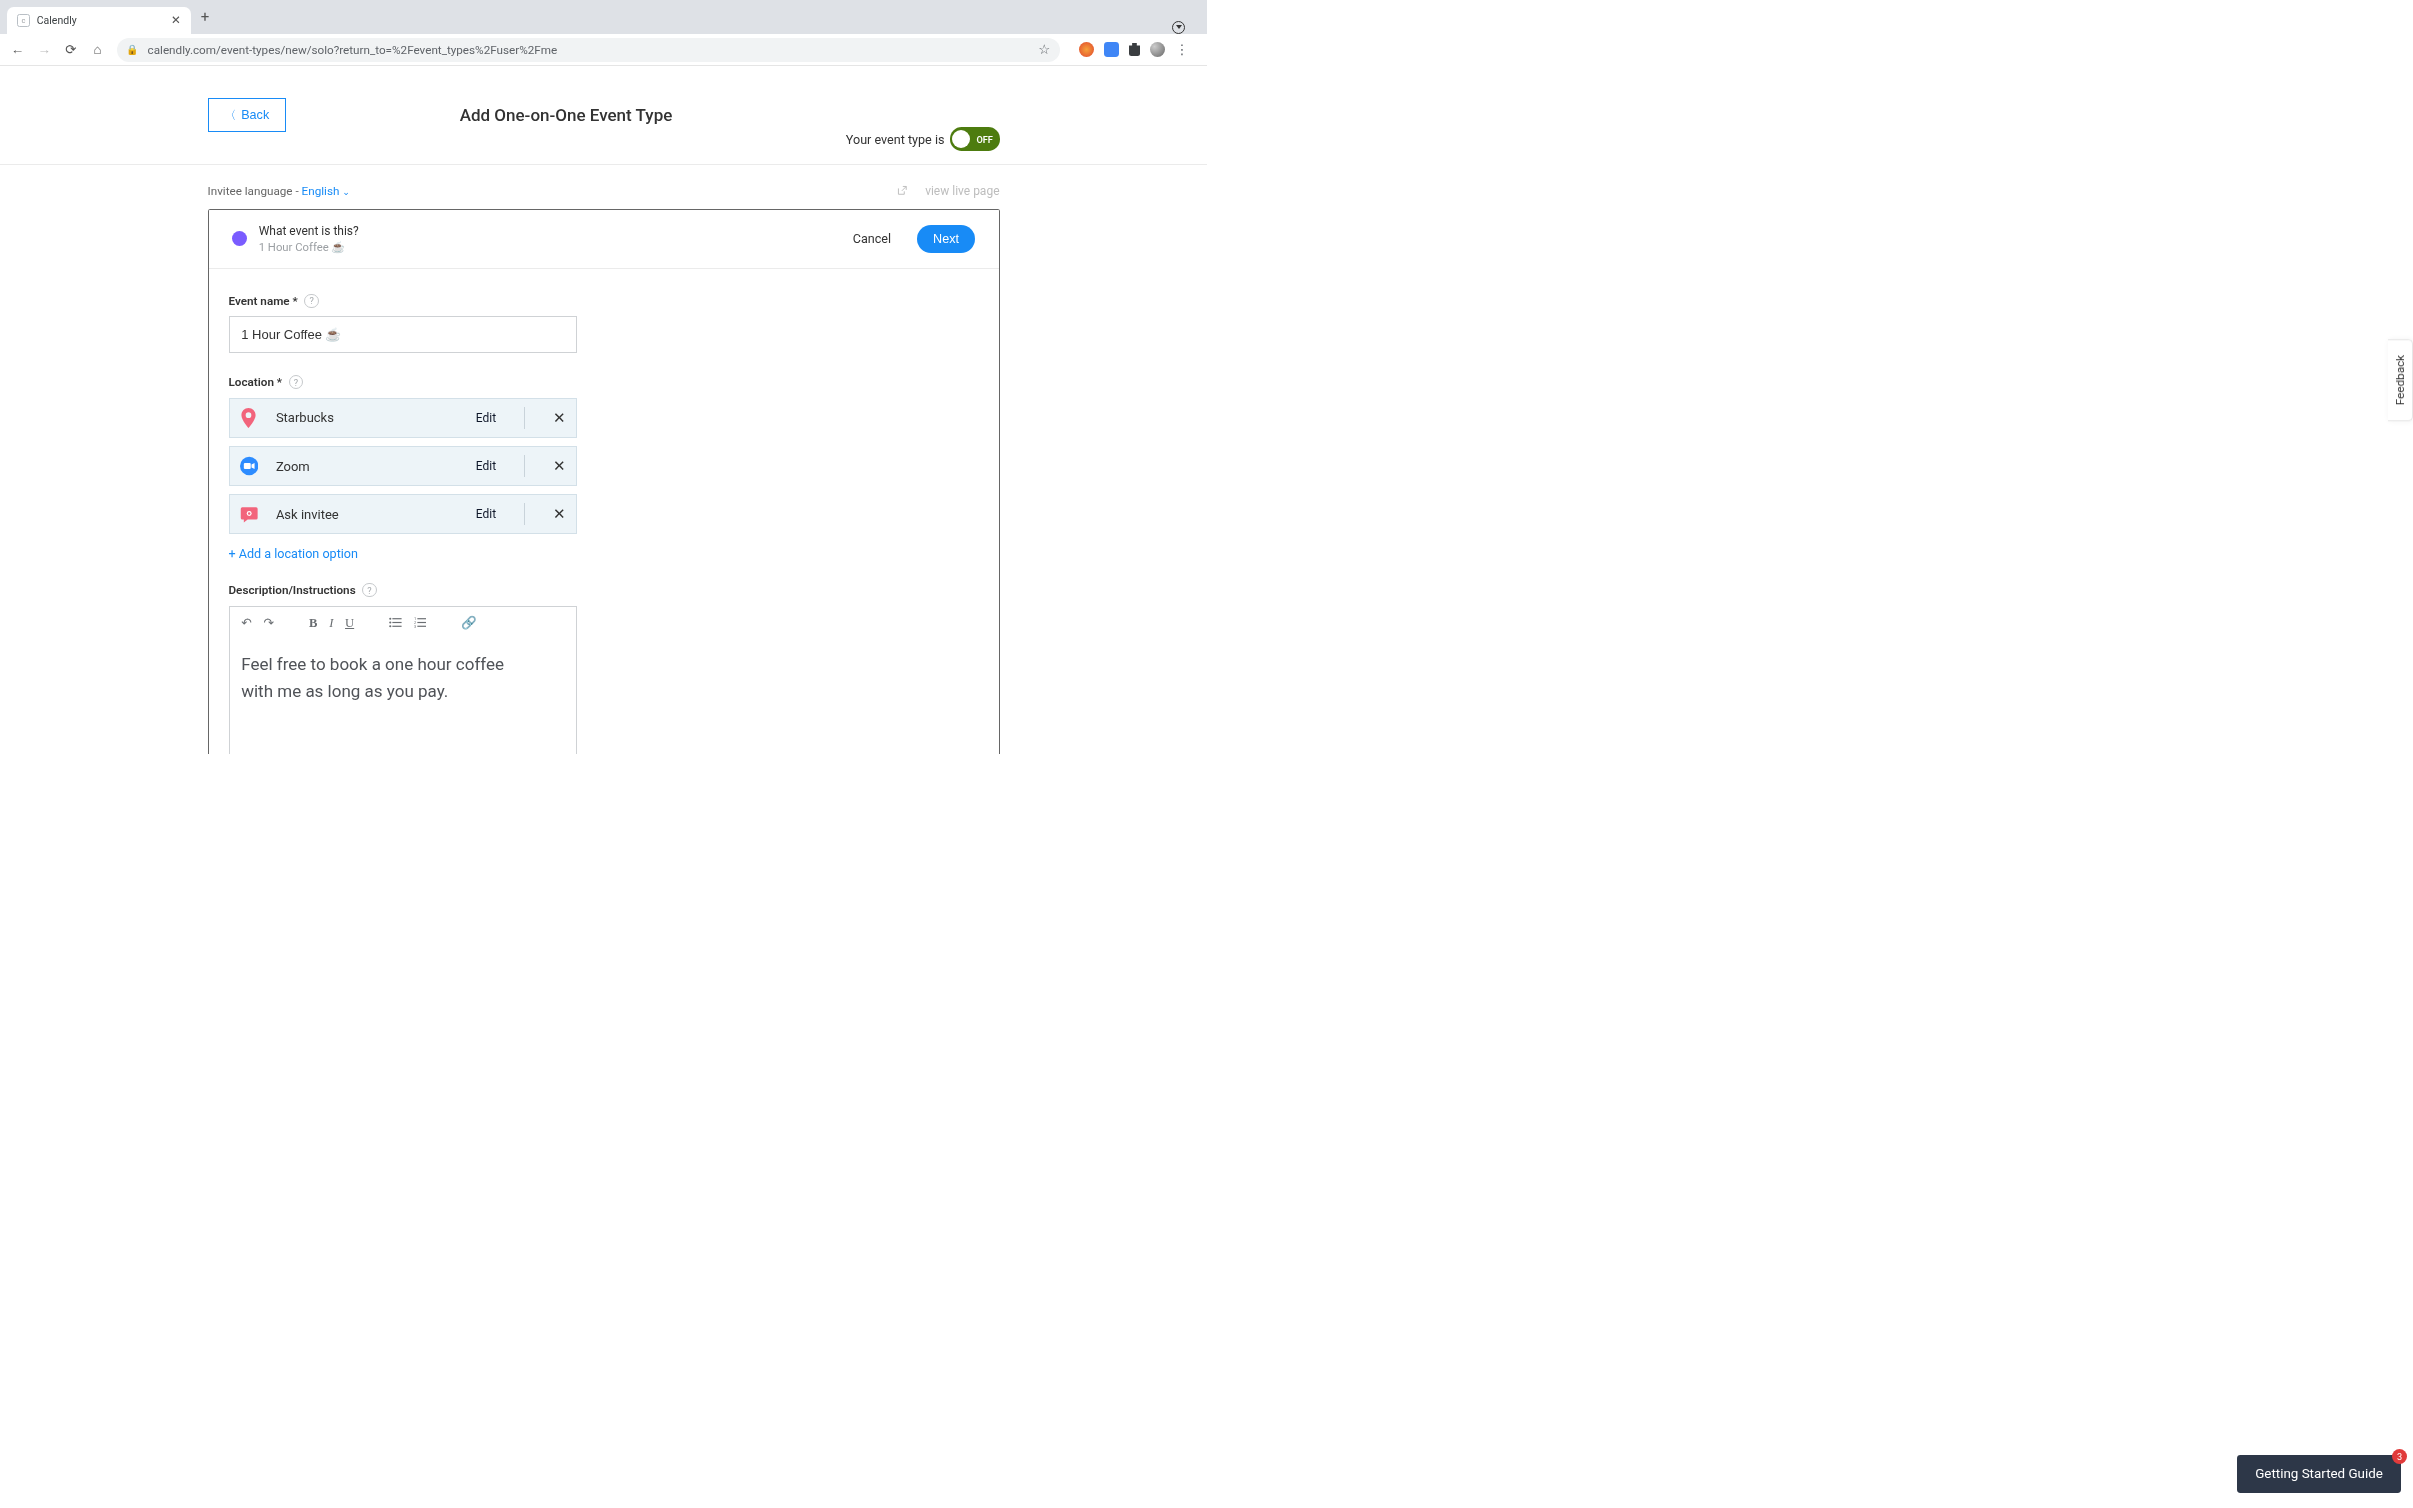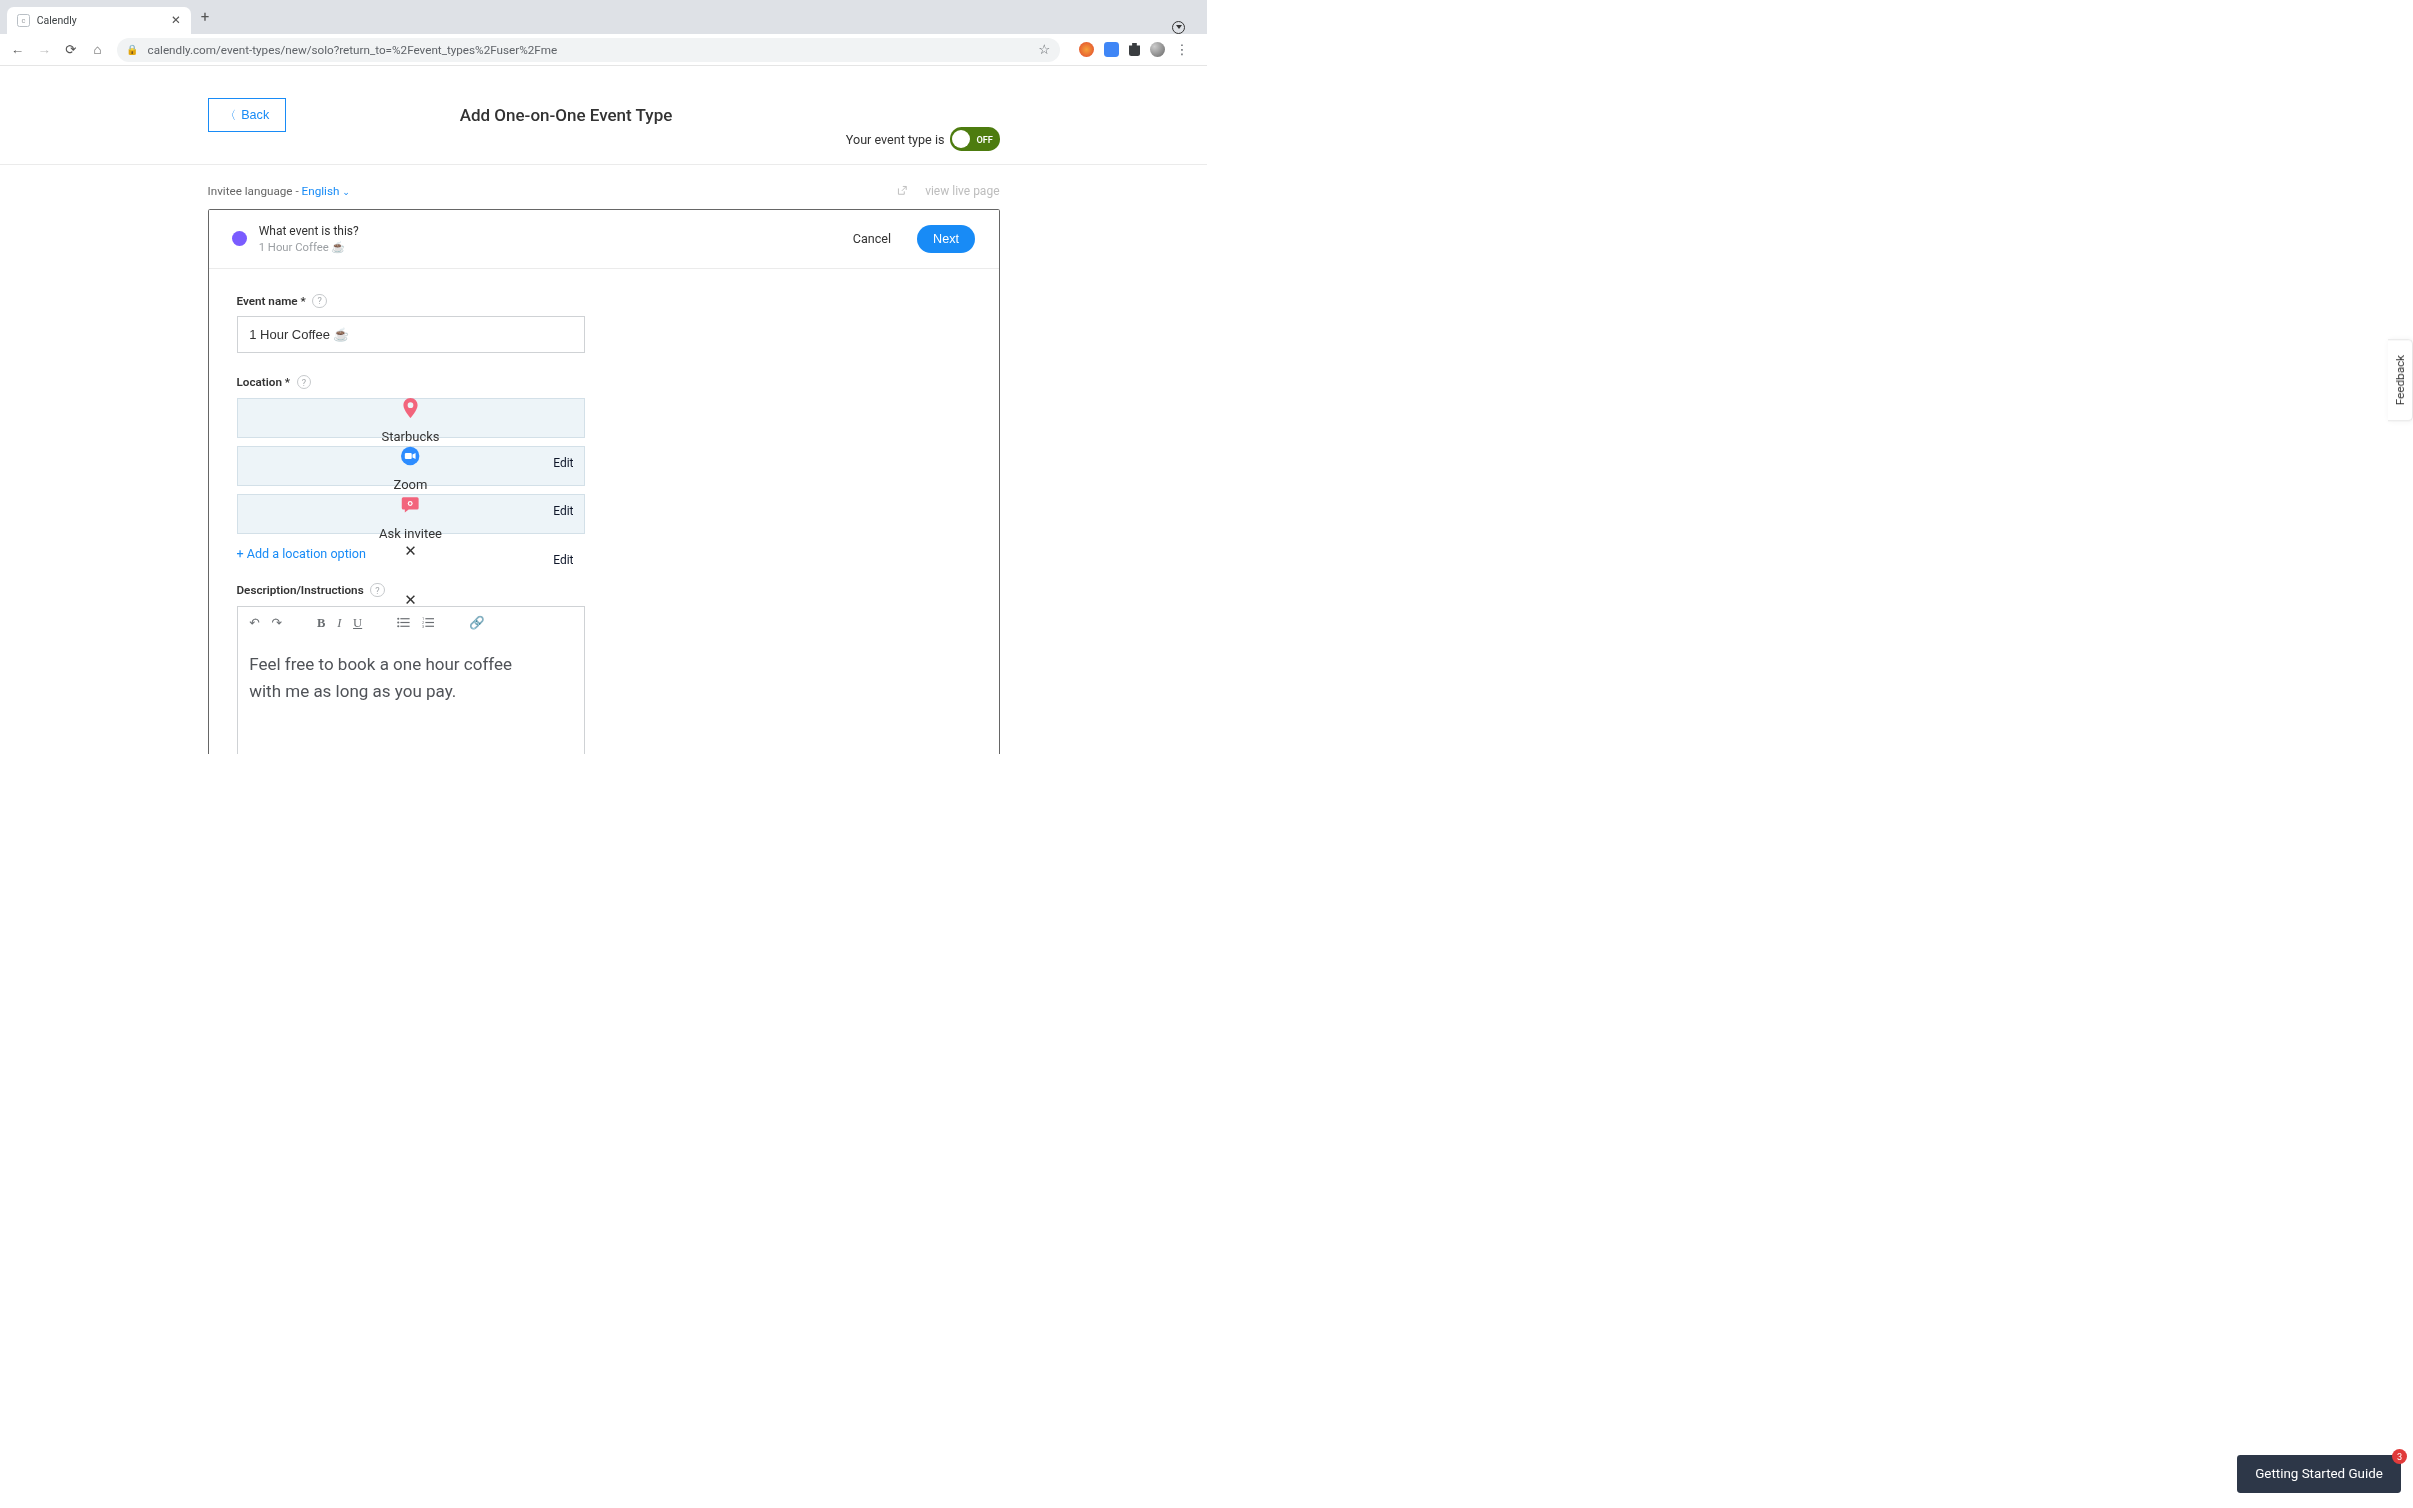--- a/index.html
+++ b/index.html
@@ -92,35 +92,35 @@
     display:flex; align-items:center; padding: 13.4px 23.5px; border-bottom: 0.8px solid #ebebeb;
   }
   .color-dot { width:15px; height:15px; border-radius:50%; background:#7a5cff; margin-right:11.7px;}
   .card-header .titles { display:flex; flex-direction:column; gap:3.4px;}
   .card-header .q { font-size:12px; color:#333;}
   .card-header .sub { font-size:11.3px; color:#9b9fa3;}
   .card-header .actions { margin-left:auto; display:flex; align-items:center; gap:26px;}
   .btn-cancel { color:#333; font-size:12.6px; cursor:pointer; }
   .btn-next { background:#188bf6; color:#fff; padding:6.7px 16px; border-radius:15px; font-size:12.6px; cursor:pointer; border:none;}
 
-  .card-body { padding: 25px 42px 25px 28px; }
+  .card-body { padding: 25px 42px 25px 20px; }
 
   .field-label { font-size:11.7px; font-weight:600; color:#333; display:flex; align-items:center; gap:6.7px; margin-bottom:8.4px;}
   .help-q { width:14.2px; height:14.2px; border:0.8px solid #c6c9cc; border-radius:50%; display:inline-flex; align-items:center; justify-content:center; font-size:9.2px; color:#a6aaad; font-weight:400;}
 
   .text-input {
     width: 348px; height: 37px; border:0.8px solid #cfd2d5; padding: 0 11.7px;
     font-size:13px; color:#333;
   }
 
   .section-gap { margin-top: 22px; }
 
   .loc-row {
     width: 348px; height: 40px; background:#edf4f8; border:0.8px solid #d3e0e8;
-    display:flex; align-items:center; padding:0 10px; gap:12px; margin-bottom:8.4px;flex-direction:column;
+    display:flex; align-items:center; padding:0 10px; gap:18px; margin-bottom:8.4px;
   }
   .loc-icon { width:18.4px; height:18.4px; border-radius:4.2px; display:flex; align-items:center; justify-content:center; font-size:11px;}
   .loc-name { font-size:13px; color:#333; }
   .loc-edit { margin-left:auto; color:#0f172a; font-size:12px; cursor:pointer;}
   .vdiv { width:0.8px; height:22px; background:#c9d3da; margin:0 10px;}
   .loc-x { font-size:15px; color:#333; cursor:pointer; font-weight:500;}
 
   .pin-svg { fill:#f2647c; }
 
   .add-loc { color:#188bf6; font-size:12.6px; cursor:pointer; display:inline-block; margin-top:3.4px;}

